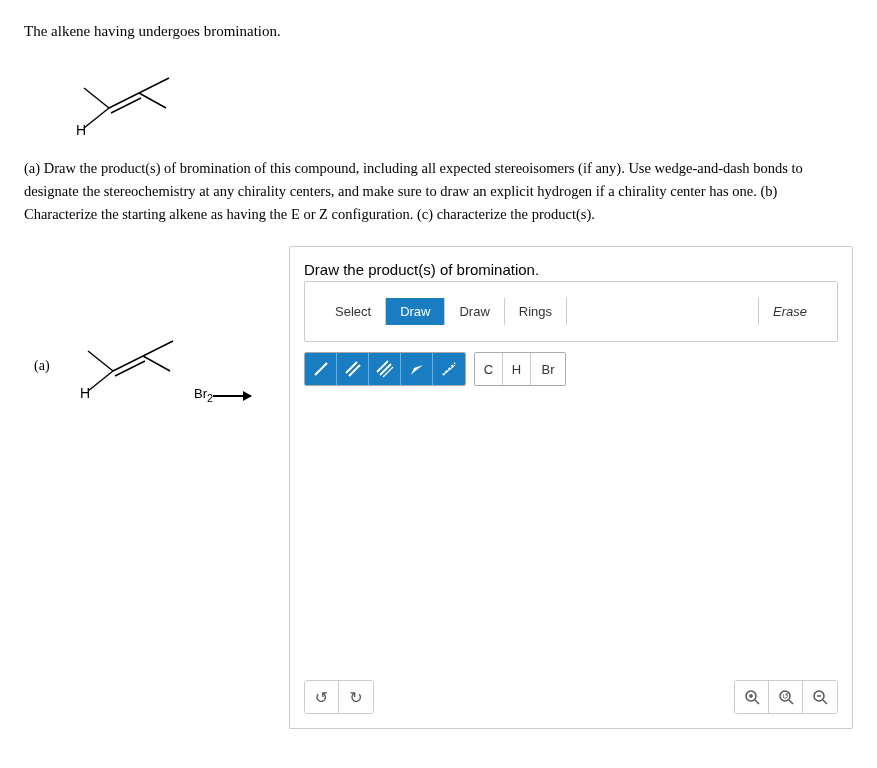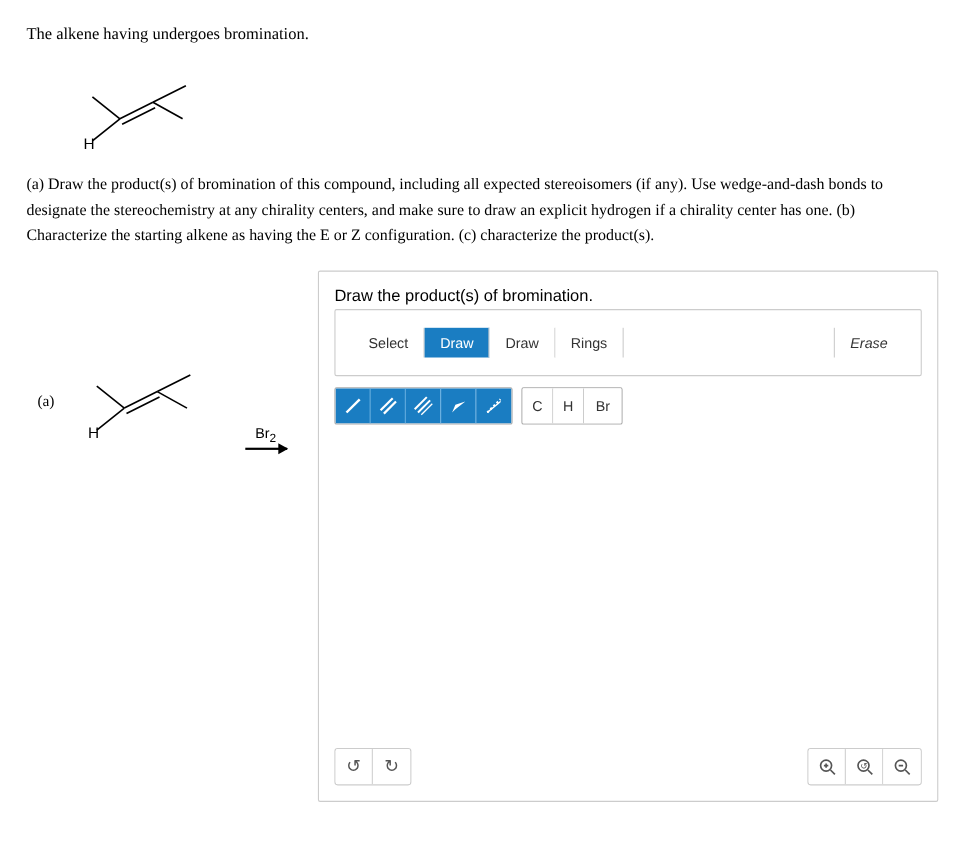--- a/index.html
+++ b/index.html
@@ -282,21 +282,21 @@
         <line x1="55" y1="55" x2="30" y2="35" stroke="#000" stroke-width="1.5"></line>
         <line x1="55" y1="55" x2="30" y2="75" stroke="#000" stroke-width="1.5"></line>
         <line x1="55" y1="55" x2="85" y2="40" stroke="#000" stroke-width="1.5"></line>
         <line x1="57" y1="60" x2="87" y2="45" stroke="#000" stroke-width="1.5"></line>
         <line x1="85" y1="40" x2="115" y2="25" stroke="#000" stroke-width="1.5"></line>
         <line x1="85" y1="40" x2="112" y2="55" stroke="#000" stroke-width="1.5"></line>
         <text x="22" y="82" font-size="14" font-family="Arial" fill="#000">H</text>
       </svg>
     </div>
 
-    <div style="margin-left:170px; margin-top:-30px; display:flex; flex-direction:column; align-items:center;">
+    <div style="margin-left:170px; margin-top:-30px; display:flex; align-items:center;">
       <span style="font-size:13px; font-family:Arial;">
         Br<sub>2</sub>
       </span>
       <div style="display:flex; align-items:center; margin-top:2px;">
         <div style="width:38px; height:2px; background:#000; position:relative;">
           <div style="position:absolute; right:-1px; top:-4px; border-left:9px solid #000; border-top:5px solid transparent; border-bottom:5px solid transparent;"></div>
         </div>
       </div>
     </div>
   </div>

